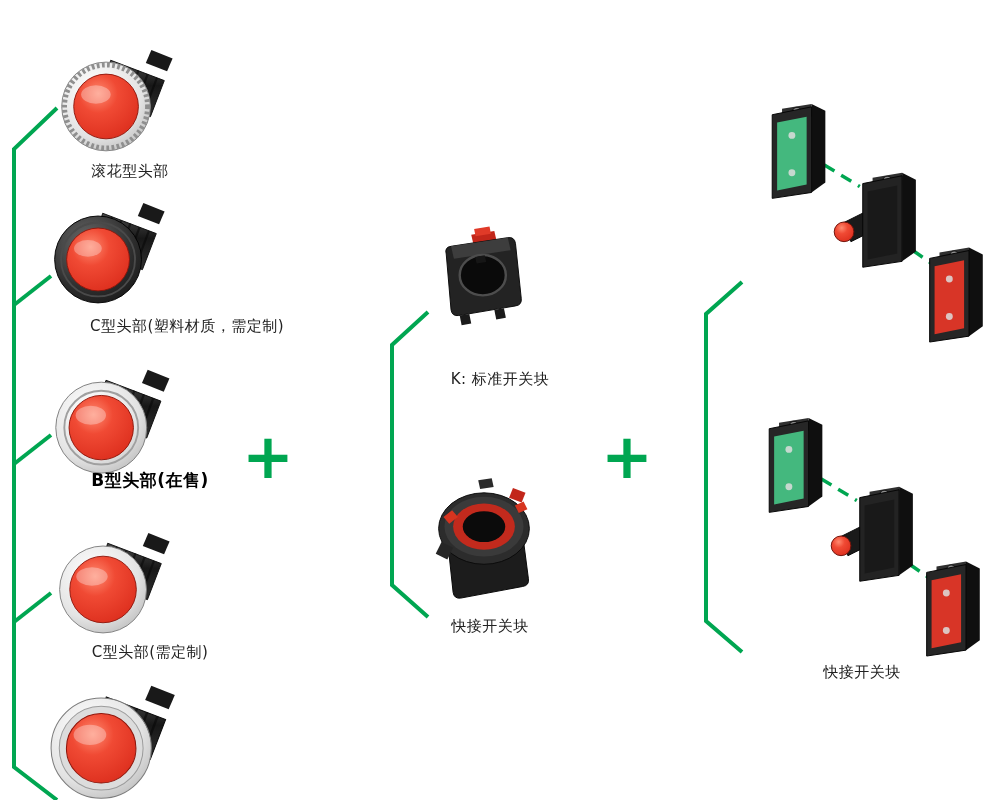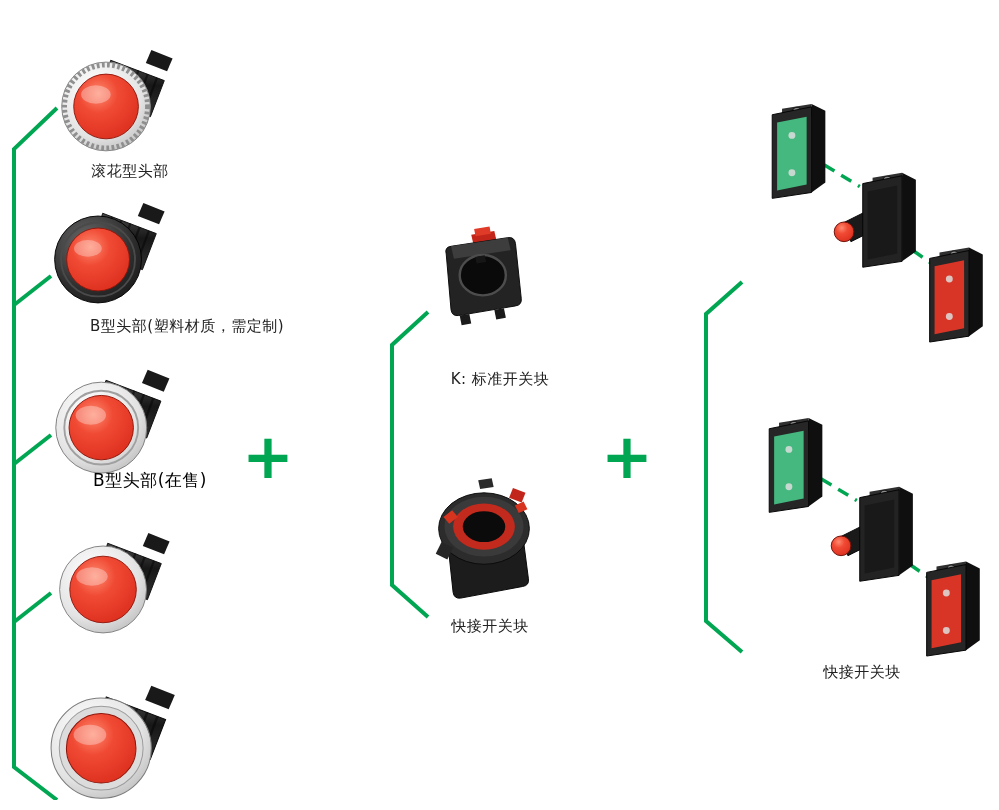--- a/index.html
+++ b/index.html
@@ -5,21 +5,21 @@
   * { margin:0; padding:0; box-sizing:border-box; }
   html,body { background:#ffffff; }
   body { font-family:"DejaVu Sans","Liberation Sans",sans-serif; }
   .stage { position:relative; width:999px; height:800px; background:#ffffff; overflow:hidden; }
   .illus { position:absolute; }
   .illus svg { width:100%; height:100%; display:block; }
   .label {
     position:absolute; font-size:15px; color:#222222; text-align:center;
     letter-spacing:0.5px; line-height:1.25; white-space:nowrap;
   }
-  .label.bold { font-weight:normal; font-size:17px; color:#000000; }
+  .label.bold { font-weight:bold; font-size:17px; color:#000000; }
   .plus {
     position:absolute; width:60px; height:60px;
     display:flex; align-items:center; justify-content:center;
     color:#00A651; font-size:62px; font-weight:bold; line-height:1;
     user-select:none;
   }
   svg.lines { position:absolute; left:0; top:0; pointer-events:none; }
 </style>
 </head>
 <body>
@@ -91,21 +91,21 @@
         <line x1="87" y1="25" x2="75" y2="57"></line>
           <line x1="97" y1="29" x2="85" y2="61"></line>
         <line x1="107" y1="33" x2="95" y2="65"></line>
       </g>
       <circle cx="52" cy="64" r="47" fill="url(#gBlackBezel)" stroke="#000000"></circle>
       <circle cx="52" cy="64" r="40" fill="none" stroke="#4a4a4a" stroke-width="2"></circle>
       <circle cx="52" cy="64" r="34" fill="url(#gRed)" stroke="#8f150a"></circle>
       <ellipse cx="41" cy="52" rx="15" ry="9" fill="#ffffff" opacity="0.3"></ellipse>
     </svg>
   </div>
-  <div class="label" style="left:62px;top:317px;width:250px">B型头部(塑料材质，需定制)</div>
+  <div class="label" style="left:62px;top:317px;width:250px">C型头部(塑料材质，需定制)</div>
 
   <div class="illus" style="left:52px;top:365px;width:125px;height:112px">
     <svg viewBox="0 0 132 114">
       <path d="M101,3 l23,9 -6,14 -23,-9 Z" fill="#191919"></path>
       <path d="M57,14 L115,36 L100,75 L45,53 Z" fill="url(#gBody)" stroke="#0b0b0b" stroke-width="1"></path>
       <g stroke="#060606" stroke-width="2.4" opacity="0.55">
         <line x1="67" y1="18" x2="55" y2="50"></line>
           <line x1="77" y1="22" x2="65" y2="54"></line>
         <line x1="87" y1="25" x2="75" y2="57"></line>
           <line x1="97" y1="29" x2="85" y2="61"></line>
@@ -128,20 +128,21 @@
           <line x1="77" y1="22" x2="65" y2="54"></line>
         <line x1="87" y1="25" x2="75" y2="57"></line>
           <line x1="97" y1="29" x2="85" y2="61"></line>
         <line x1="107" y1="33" x2="95" y2="65"></line>
       </g>
       <circle cx="52" cy="64" r="47" fill="url(#gSilver)" stroke="#7c7c7c"></circle>
       <circle cx="52" cy="64" r="36" fill="url(#gRed)" stroke="#8f150a"></circle>
       <ellipse cx="40" cy="50" rx="17" ry="10" fill="#ffffff" opacity="0.32"></ellipse>
     </svg>
   </div>
+  <div class="label" style="left:40px;top:643px;width:220px">C型头部(需定制)</div>
 
   <div class="illus" style="left:48px;top:682px;width:135px;height:118px">
     <svg viewBox="0 0 132 114">
       <path d="M101,3 l23,9 -6,14 -23,-9 Z" fill="#191919"></path>
       <path d="M57,14 L115,36 L100,75 L45,53 Z" fill="url(#gBody)" stroke="#0b0b0b" stroke-width="1"></path>
       <g stroke="#060606" stroke-width="2.4" opacity="0.55">
         <line x1="67" y1="18" x2="55" y2="50"></line>
           <line x1="77" y1="22" x2="65" y2="54"></line>
         <line x1="87" y1="25" x2="75" y2="57"></line>
           <line x1="97" y1="29" x2="85" y2="61"></line>

